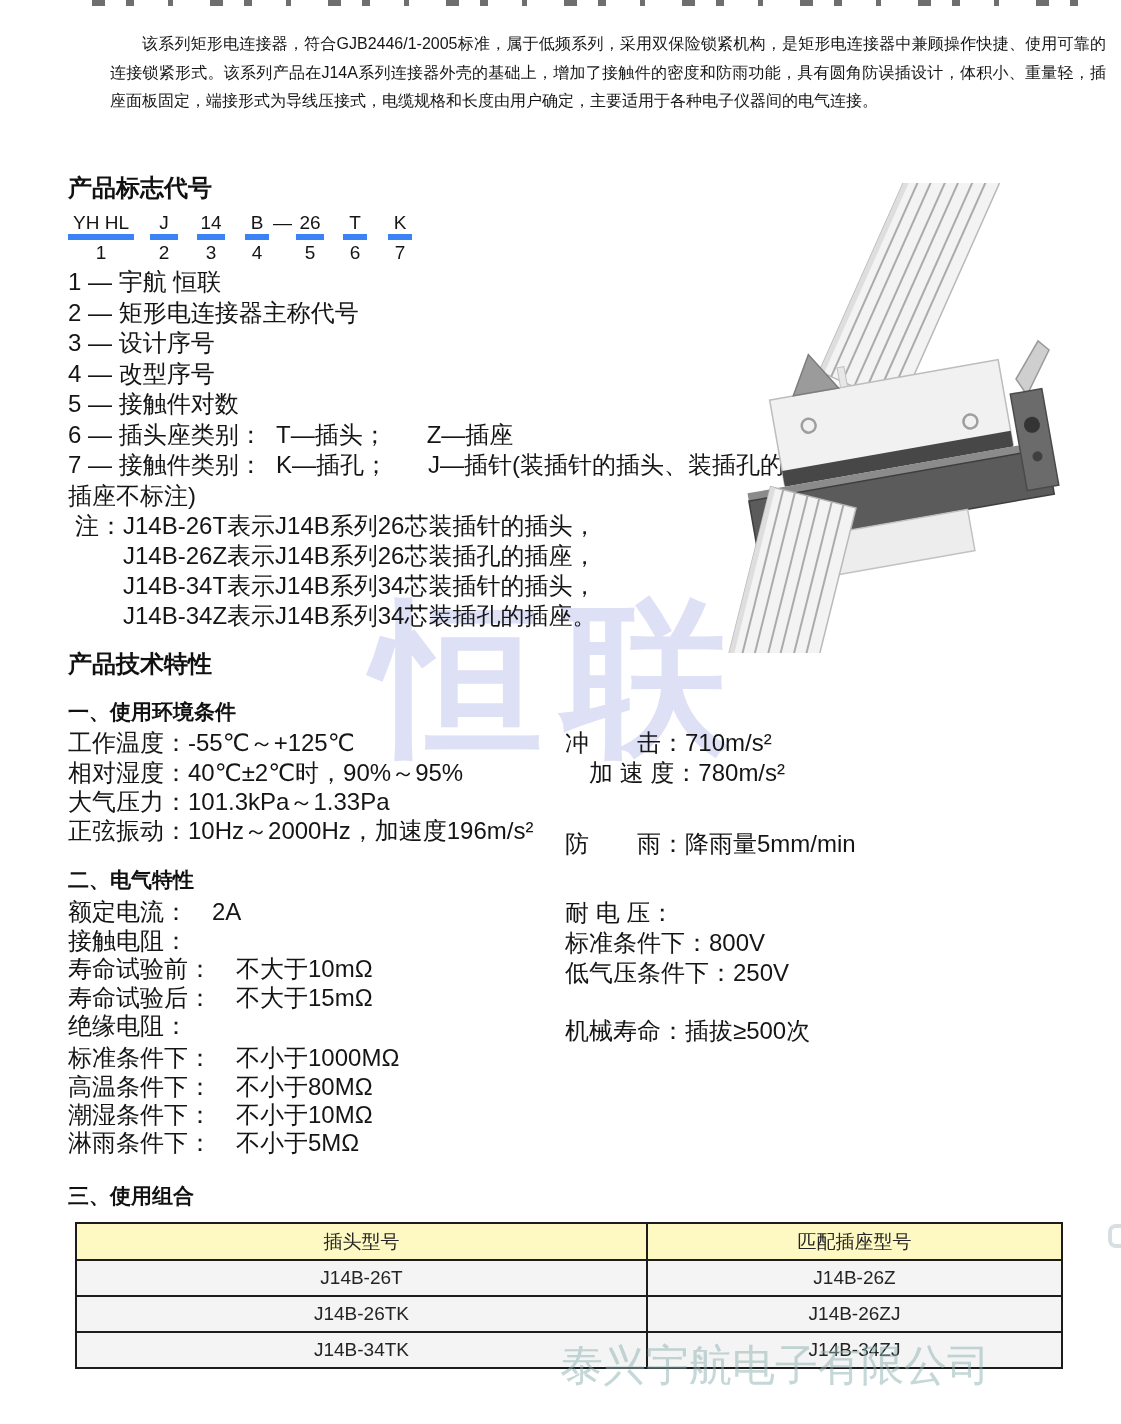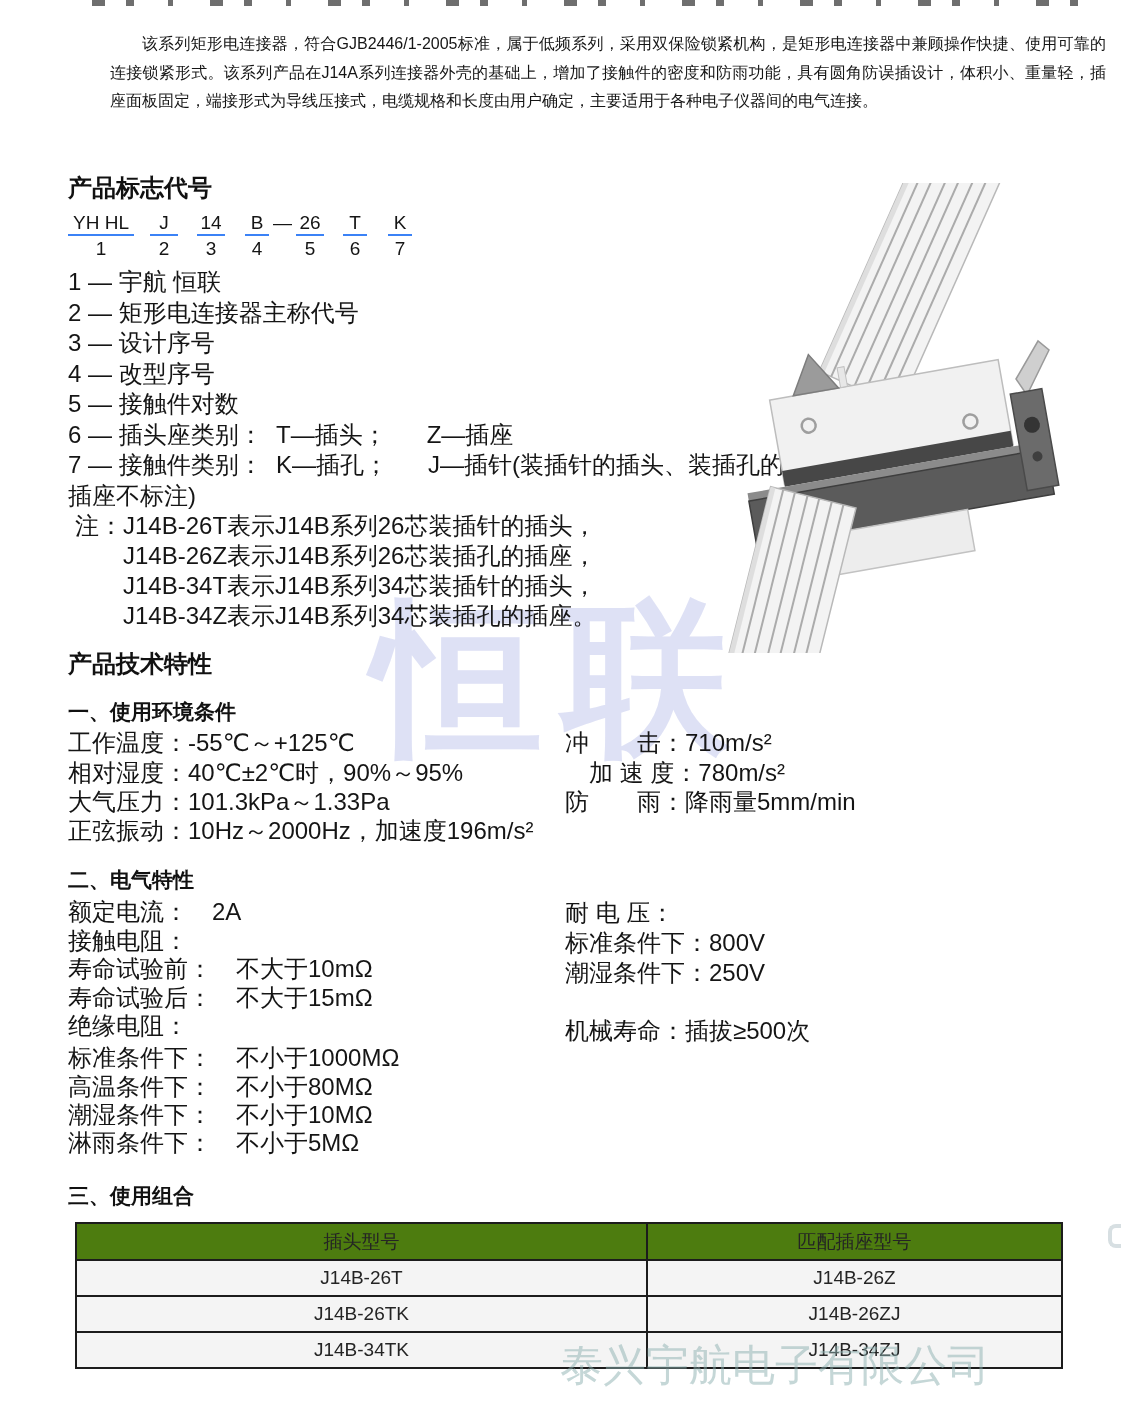--- a/index.html
+++ b/index.html
@@ -10,29 +10,29 @@
   }
   .abs{position:absolute}
   .t20{position:absolute;font-size:24px;line-height:24px;white-space:pre;color:#151515}
   .h1{position:absolute;font-size:24px;font-weight:600;color:#111;white-space:pre}
   .h2{position:absolute;font-size:21px;font-weight:600;color:#111;white-space:pre}
   .intro{
     position:absolute;left:63px;top:30px;width:996px;
     font-size:16px;line-height:28.5px;text-align:justify;text-indent:2em;color:#151515;margin-left:47px;
   }
   .frac{position:absolute;top:213px;text-align:center;font-size:19px;line-height:19px;color:#151515}
-  .frac .n{display:block;padding-bottom:2px;border-bottom:2px solid #3b82f6;white-space:pre}
+  .frac .n{display:block;padding-bottom:2px;border-bottom:6px solid #3b82f6;white-space:pre}
   .frac .d{display:block;padding-top:3px}
   .codedash{position:absolute;top:213px;font-size:19px;line-height:19px}
   .combo-table{
     position:absolute;left:75px;top:1222px;width:986px;
     border-collapse:collapse;table-layout:fixed;font-size:19px;color:#242424;text-align:center;
   }
   .combo-table th,.combo-table td{border:2px solid #1c1c1c;height:34px;font-weight:400;padding:0}
-  .combo-table th{background:#4d7c0f;height:35px}
+  .combo-table th{background:#fef9c3;height:35px}
   .combo-table td{background:#f4f4f4}
   .wm-center{
     position:absolute;left:374px;top:594px;font-size:168px;line-height:1;
     font-weight:700;color:rgba(195,200,237,0.55);letter-spacing:20px;white-space:nowrap;text-align:center;
   }
   .wm-bottom{
     position:absolute;left:560px;top:1344px;font-size:43px;line-height:1;
     font-family:"Liberation Serif","DejaVu Serif",serif;
     color:rgba(140,175,175,0.5);letter-spacing:0px;white-space:nowrap;
   }
@@ -106,37 +106,37 @@
 <div class="h1" style="left:68px;top:648px">产品技术特性</div>
 <div class="h2" style="left:68px;top:698px">一、使用环境条件</div>
 
 <div class="t20" style="left:68px;top:731px">工作温度：-55℃～+125℃</div>
 <div class="t20" style="left:68px;top:761px">相对湿度：40℃±2℃时，90%～95%</div>
 <div class="t20" style="left:68px;top:790px">大气压力：101.3kPa～1.33Pa</div>
 <div class="t20" style="left:68px;top:819px">正弦振动：10Hz～2000Hz，加速度196m/s²</div>
 
 <div class="t20" style="left:565px;top:731px">冲　　击：710m/s²</div>
 <div class="t20" style="left:589px;top:761px">加 速 度：780m/s²</div>
-<div class="t20" style="left:565px;top:790px">防　　雨：降雨量5mm/min</div>
+<div class="t20" style="left:565px;top:832px">防　　雨：降雨量5mm/min</div>
 
 <div class="h2" style="left:68px;top:866px">二、电气特性</div>
 
 <div class="t20" style="left:68px;top:900px">额定电流：　2A</div>
 <div class="t20" style="left:68px;top:929px">接触电阻：</div>
 <div class="t20" style="left:68px;top:957px">寿命试验前：　不大于10mΩ</div>
 <div class="t20" style="left:68px;top:986px">寿命试验后：　不大于15mΩ</div>
 <div class="t20" style="left:68px;top:1014px">绝缘电阻：</div>
 <div class="t20" style="left:68px;top:1046px">标准条件下：　不小于1000MΩ</div>
 <div class="t20" style="left:68px;top:1075px">高温条件下：　不小于80MΩ</div>
 <div class="t20" style="left:68px;top:1103px">潮湿条件下：　不小于10MΩ</div>
 <div class="t20" style="left:68px;top:1131px">淋雨条件下：　不小于5MΩ</div>
 
 <div class="t20" style="left:565px;top:901px">耐 电 压：</div>
 <div class="t20" style="left:565px;top:931px">标准条件下：800V</div>
-<div class="t20" style="left:565px;top:961px">潮湿条件下：250V</div>
+<div class="t20" style="left:565px;top:961px">低气压条件下：250V</div>
 <div class="t20" style="left:565px;top:1019px">机械寿命：插拔≥500次</div>
 
 <div class="h2" style="left:68px;top:1182px">三、使用组合</div>
 
 <table class="combo-table">
   <colgroup>
       <col style="width:571px">
       <col style="width:415px">
     </colgroup>
   <tbody>

